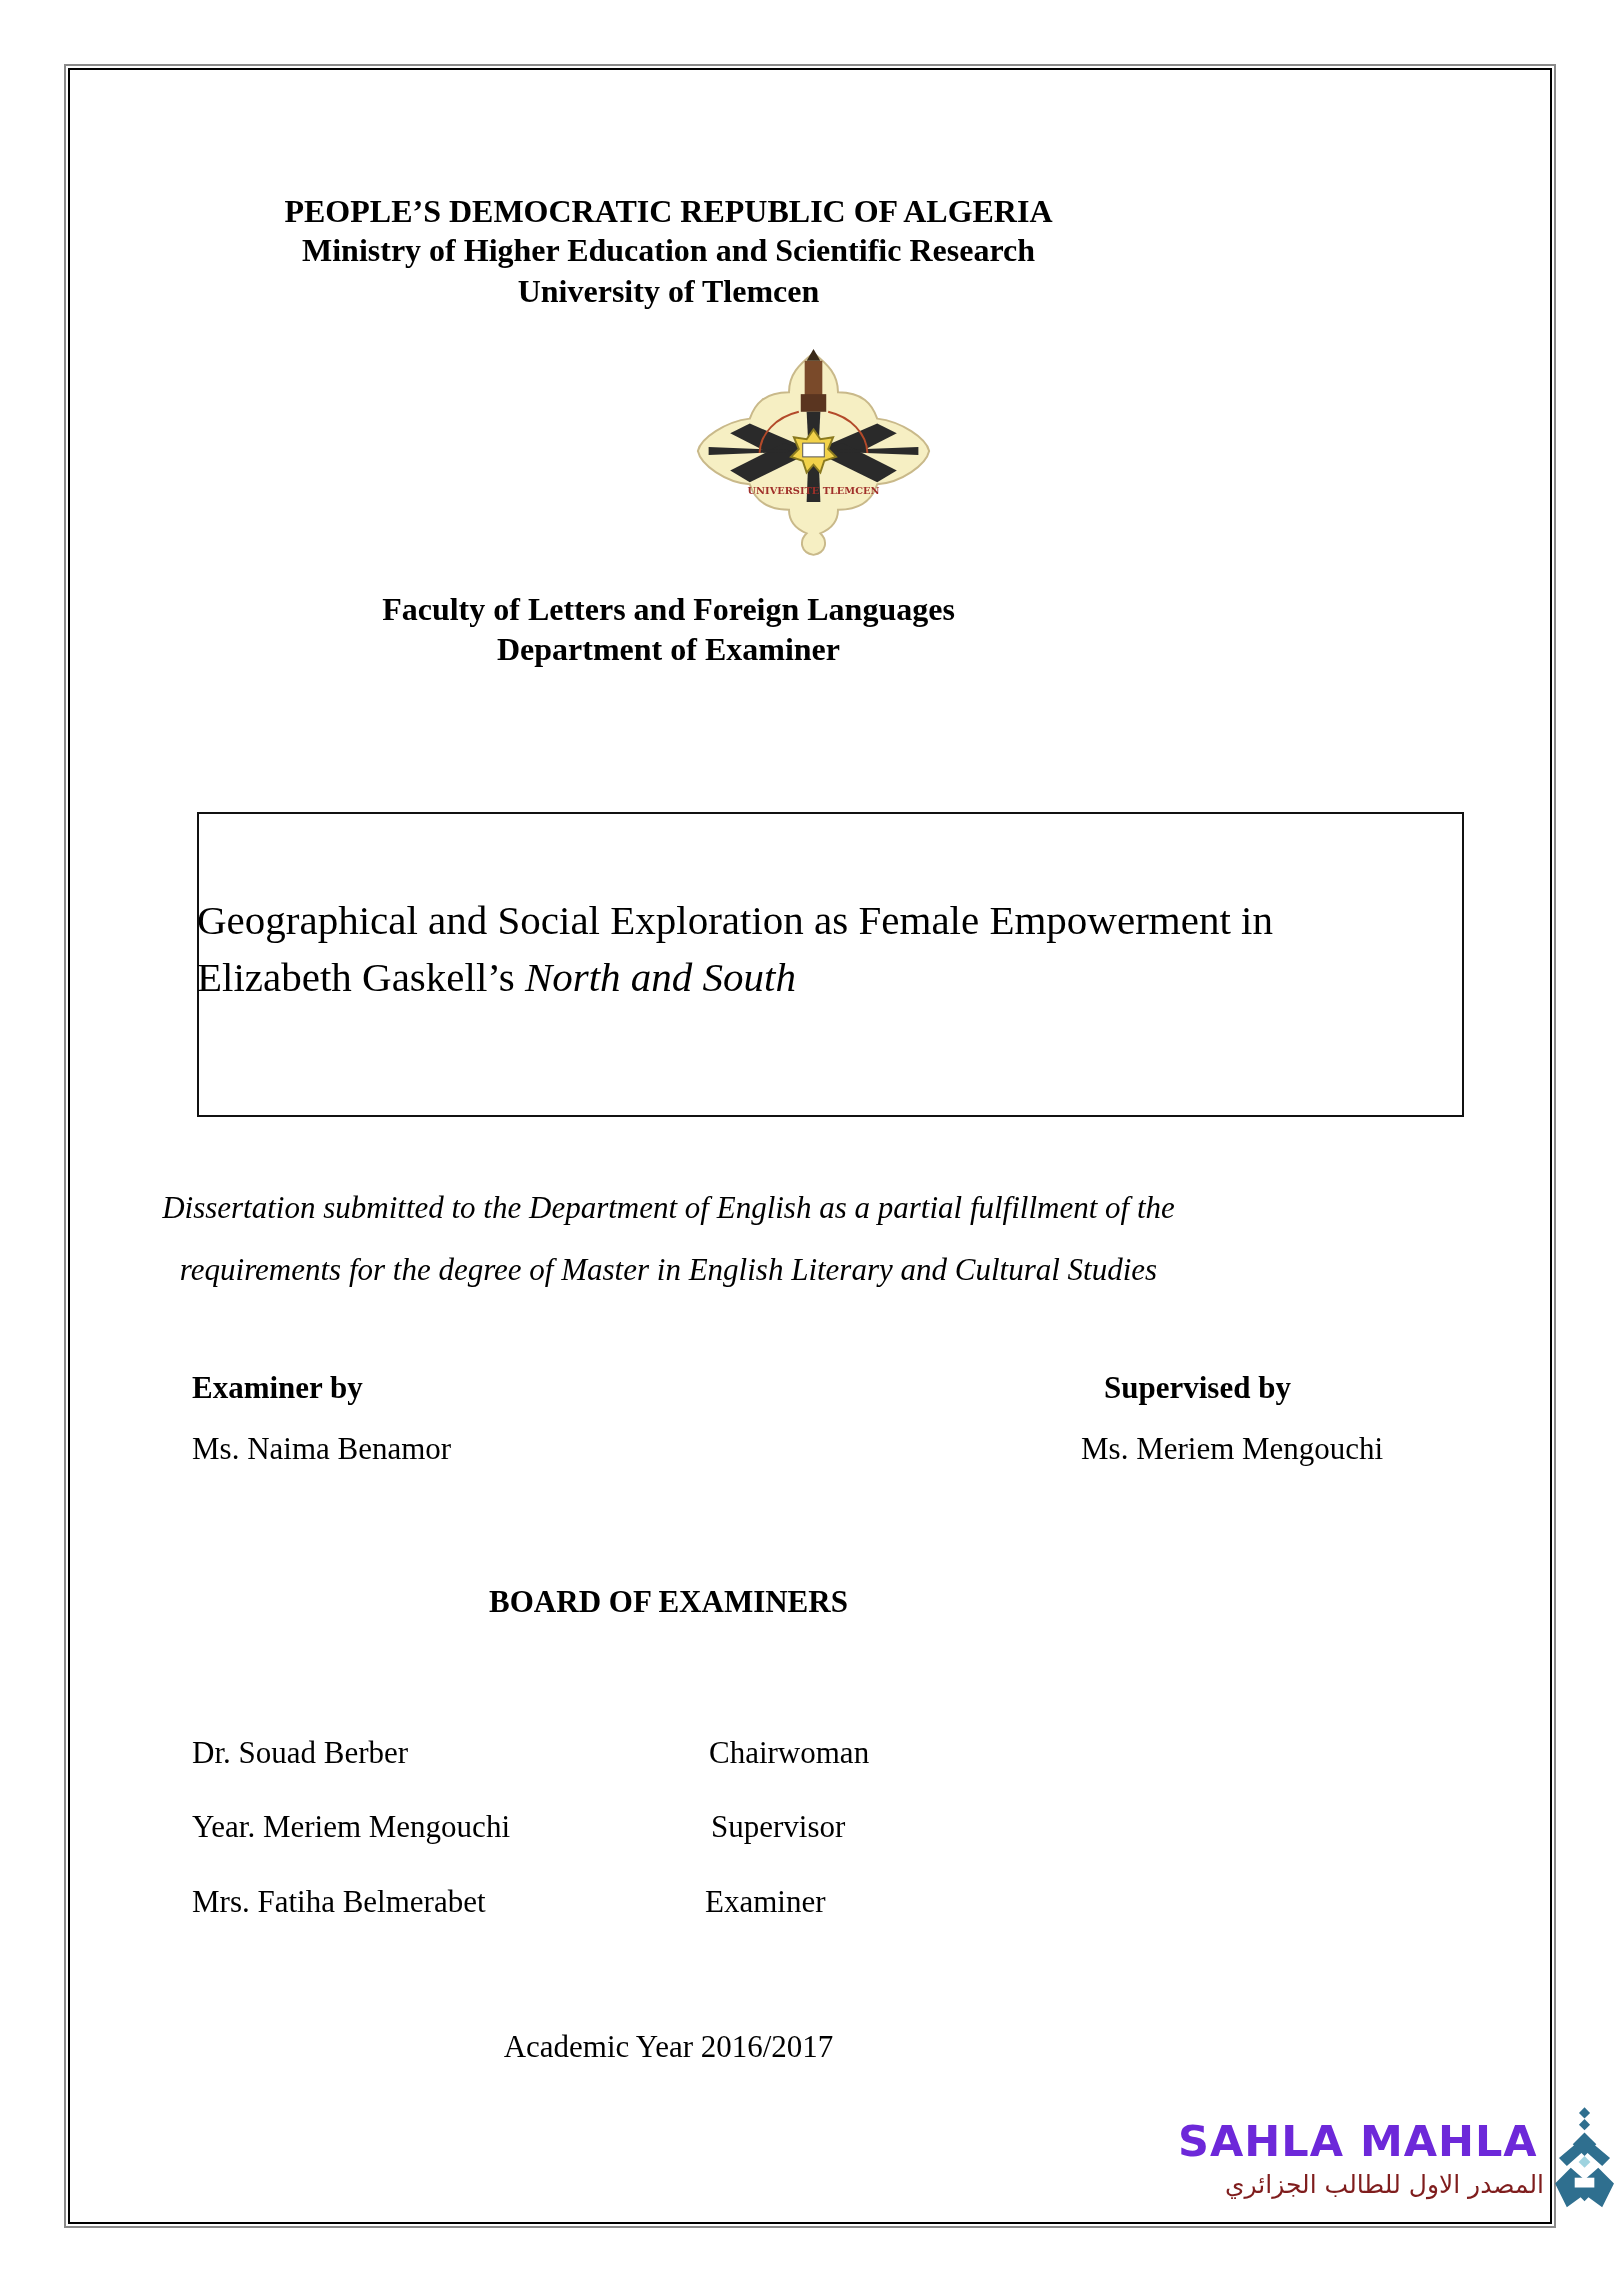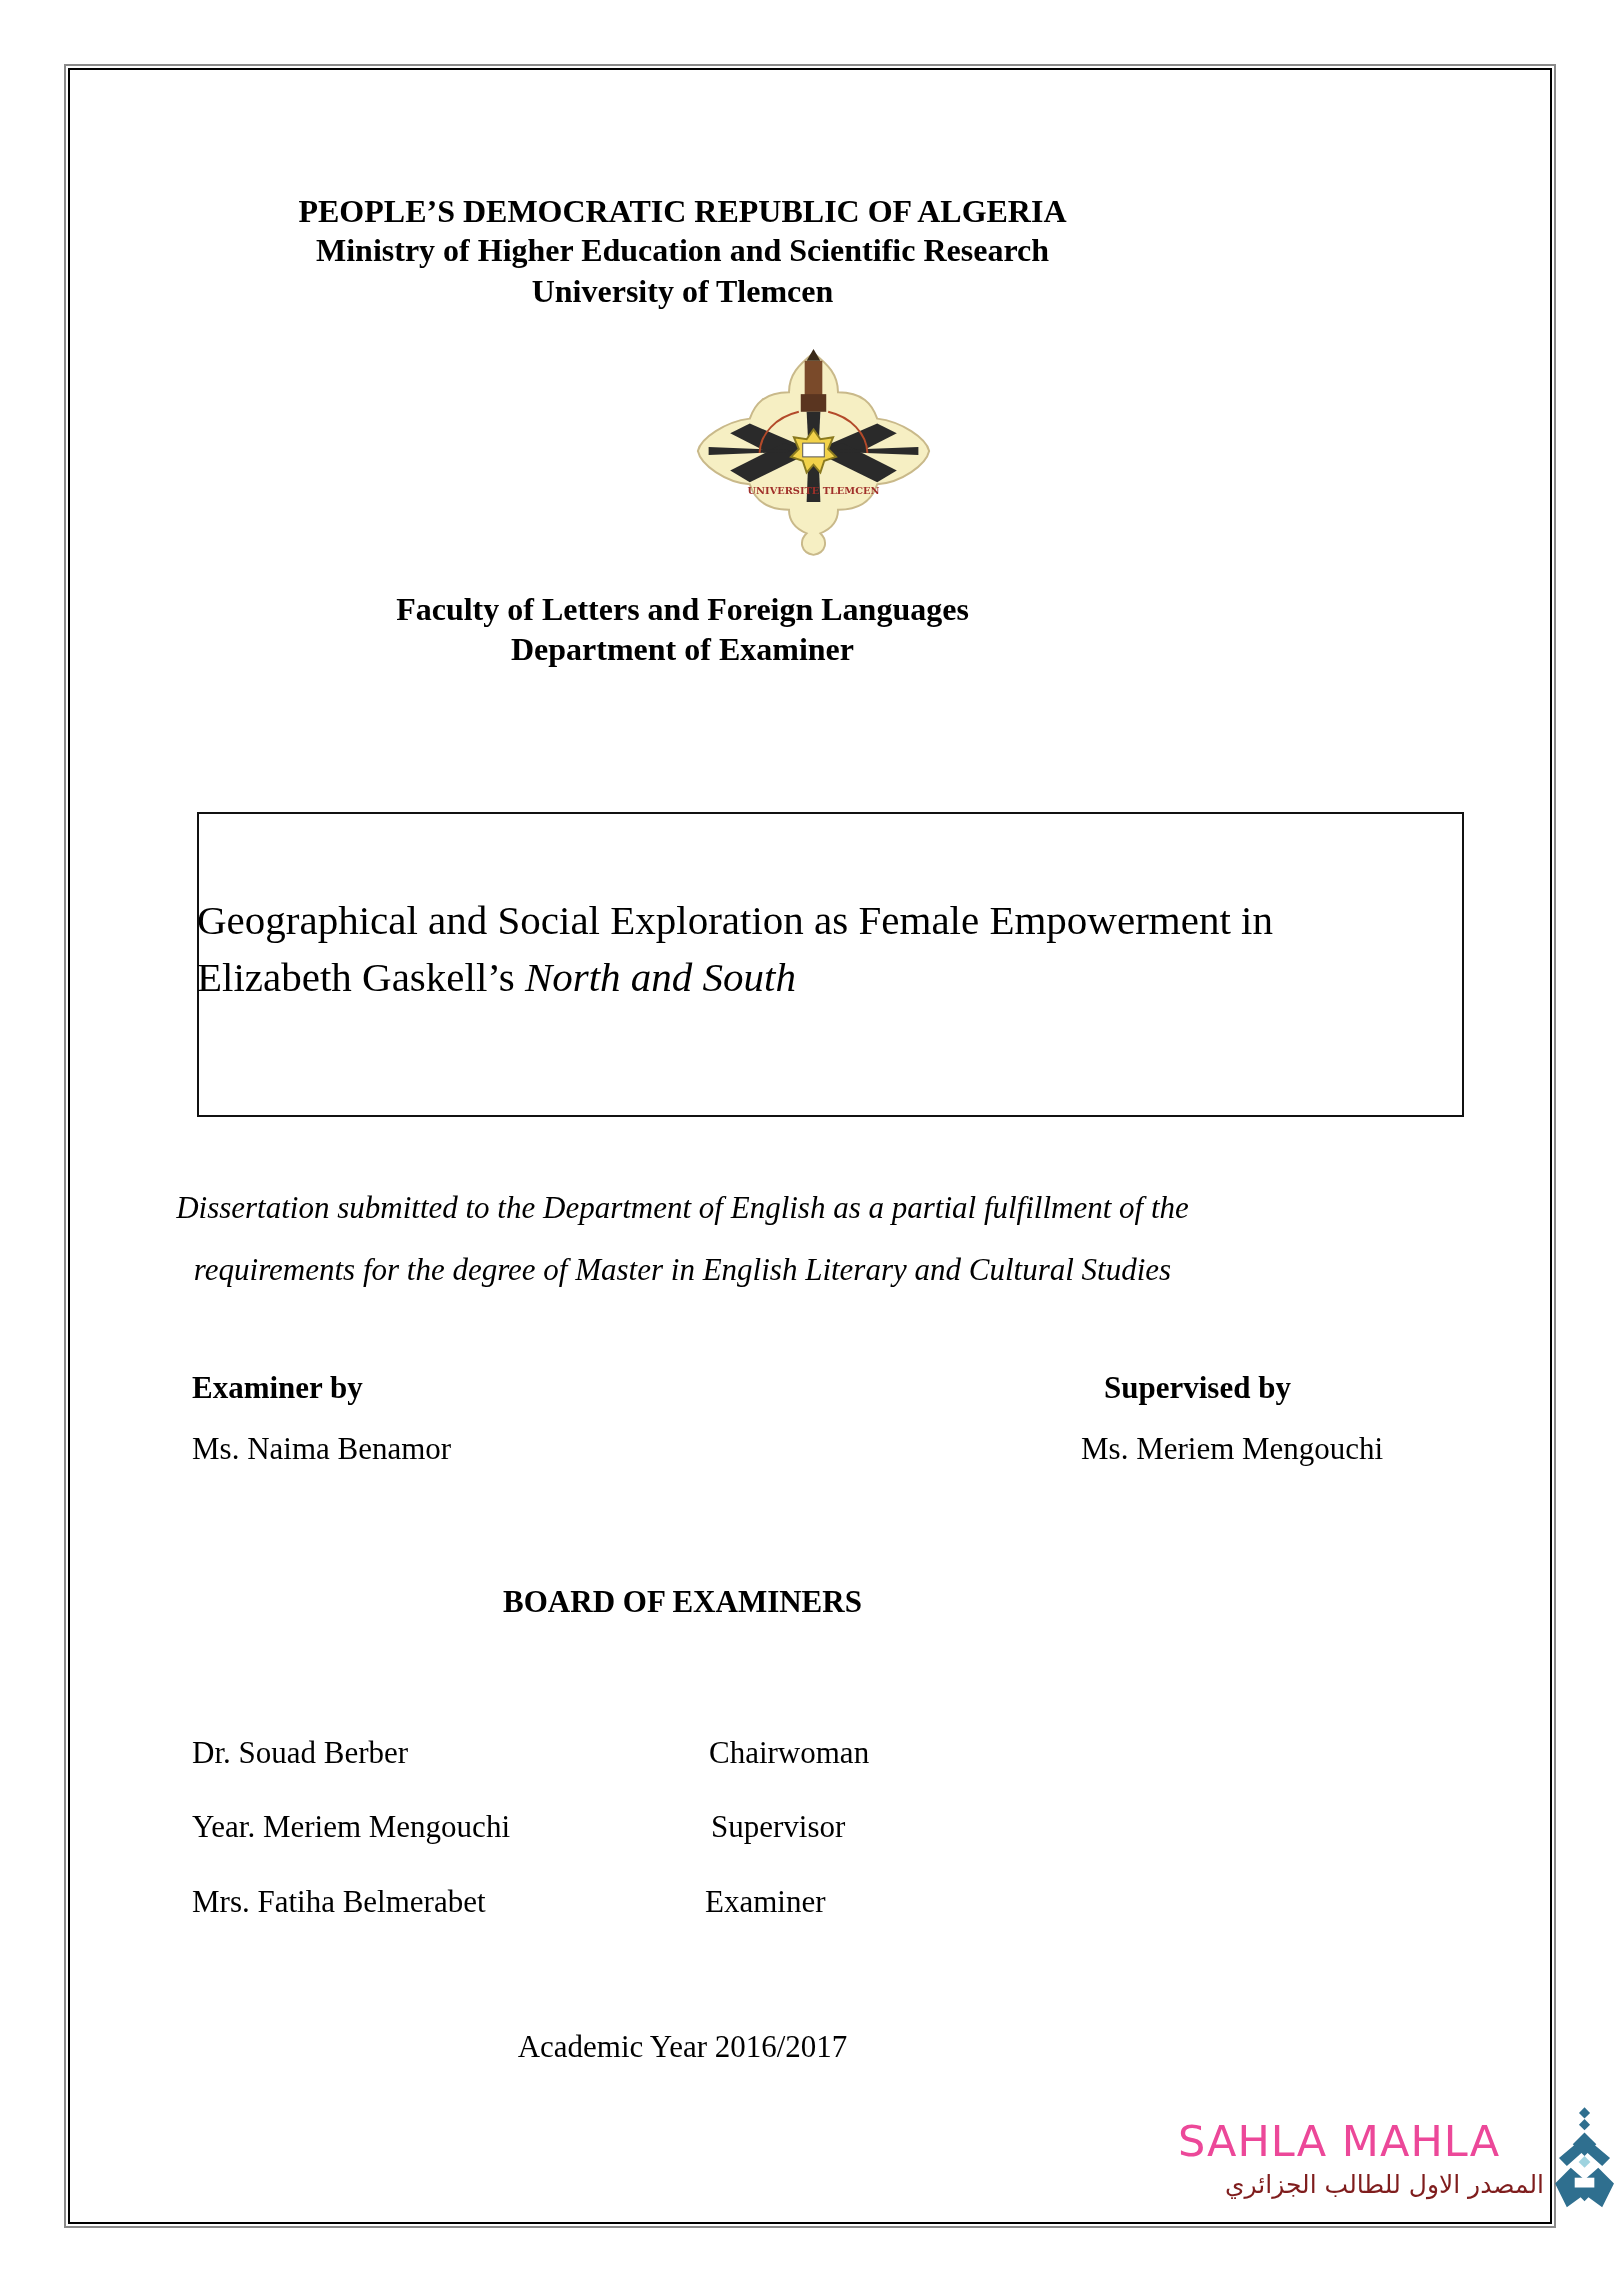--- a/index.html
+++ b/index.html
@@ -3,33 +3,33 @@
 <meta charset="utf-8">
 <style>
   html, body { margin:0; padding:0; background:#ffffff; }
   body { width:1621px; height:2293px; position:relative; overflow:hidden;
          font-family:"Liberation Serif", "DejaVu Serif", serif; color:#000; }
   .frame-outer { position:absolute; left:64px; top:64px; width:1492px; height:2164px;
                  border:2px solid #8a8a8a; box-sizing:border-box; }
   .frame-inner { position:absolute; left:68px; top:68px; width:1484px; height:2156px;
                  border:2px solid #000; box-sizing:border-box; }
   .abs { position:absolute; white-space:nowrap; }
-  .center { left:18px; width:1329px; text-align:center; }
+  .center { left:4px; width:1329px; text-align:center; }
   .hdr { font-weight:bold; font-size:32px; line-height:39px; }
   .title-box { position:absolute; left:197px; top:812px; width:1267px; height:305px;
                border:2px solid #111; box-sizing:border-box; }
   .title { position:absolute; left:197px; width:1267px; text-align:left;
            font-weight:normal; font-size:41px; line-height:57px; }
   .title i { font-style:italic; }
   .diss { font-style:italic; font-size:31px; line-height:39px; }
   .bold32 { font-weight:bold; font-size:31px; line-height:39px; }
   .reg32 { font-size:31px; line-height:39px; }
   .logo { position:absolute; left:691px; top:345px; width:245px; height:211px; }
   .wm-text { position:absolute; left:1178px; top:2117px; font-family:"DejaVu Sans", sans-serif;
-             font-size:43px; line-height:49px; color:#ec4899; letter-spacing:1px; font-weight:normal; }
+             font-size:43px; line-height:49px; color:#6d28d9; letter-spacing:1px; font-weight:bold; }
   .wm-arabic { position:absolute; left:1176px; top:2170px; width:368px; font-family:"DejaVu Sans", sans-serif;
                font-size:25px; line-height:29px; color:#7f1d1d; direction:rtl; text-align:right; }
   .wm-icon { position:absolute; left:1551px; top:2107px; width:69px; height:108px; }
 </style>
 </head>
 <body>
 
 <div class="frame-outer"></div>
 <div class="frame-inner"></div>
 

